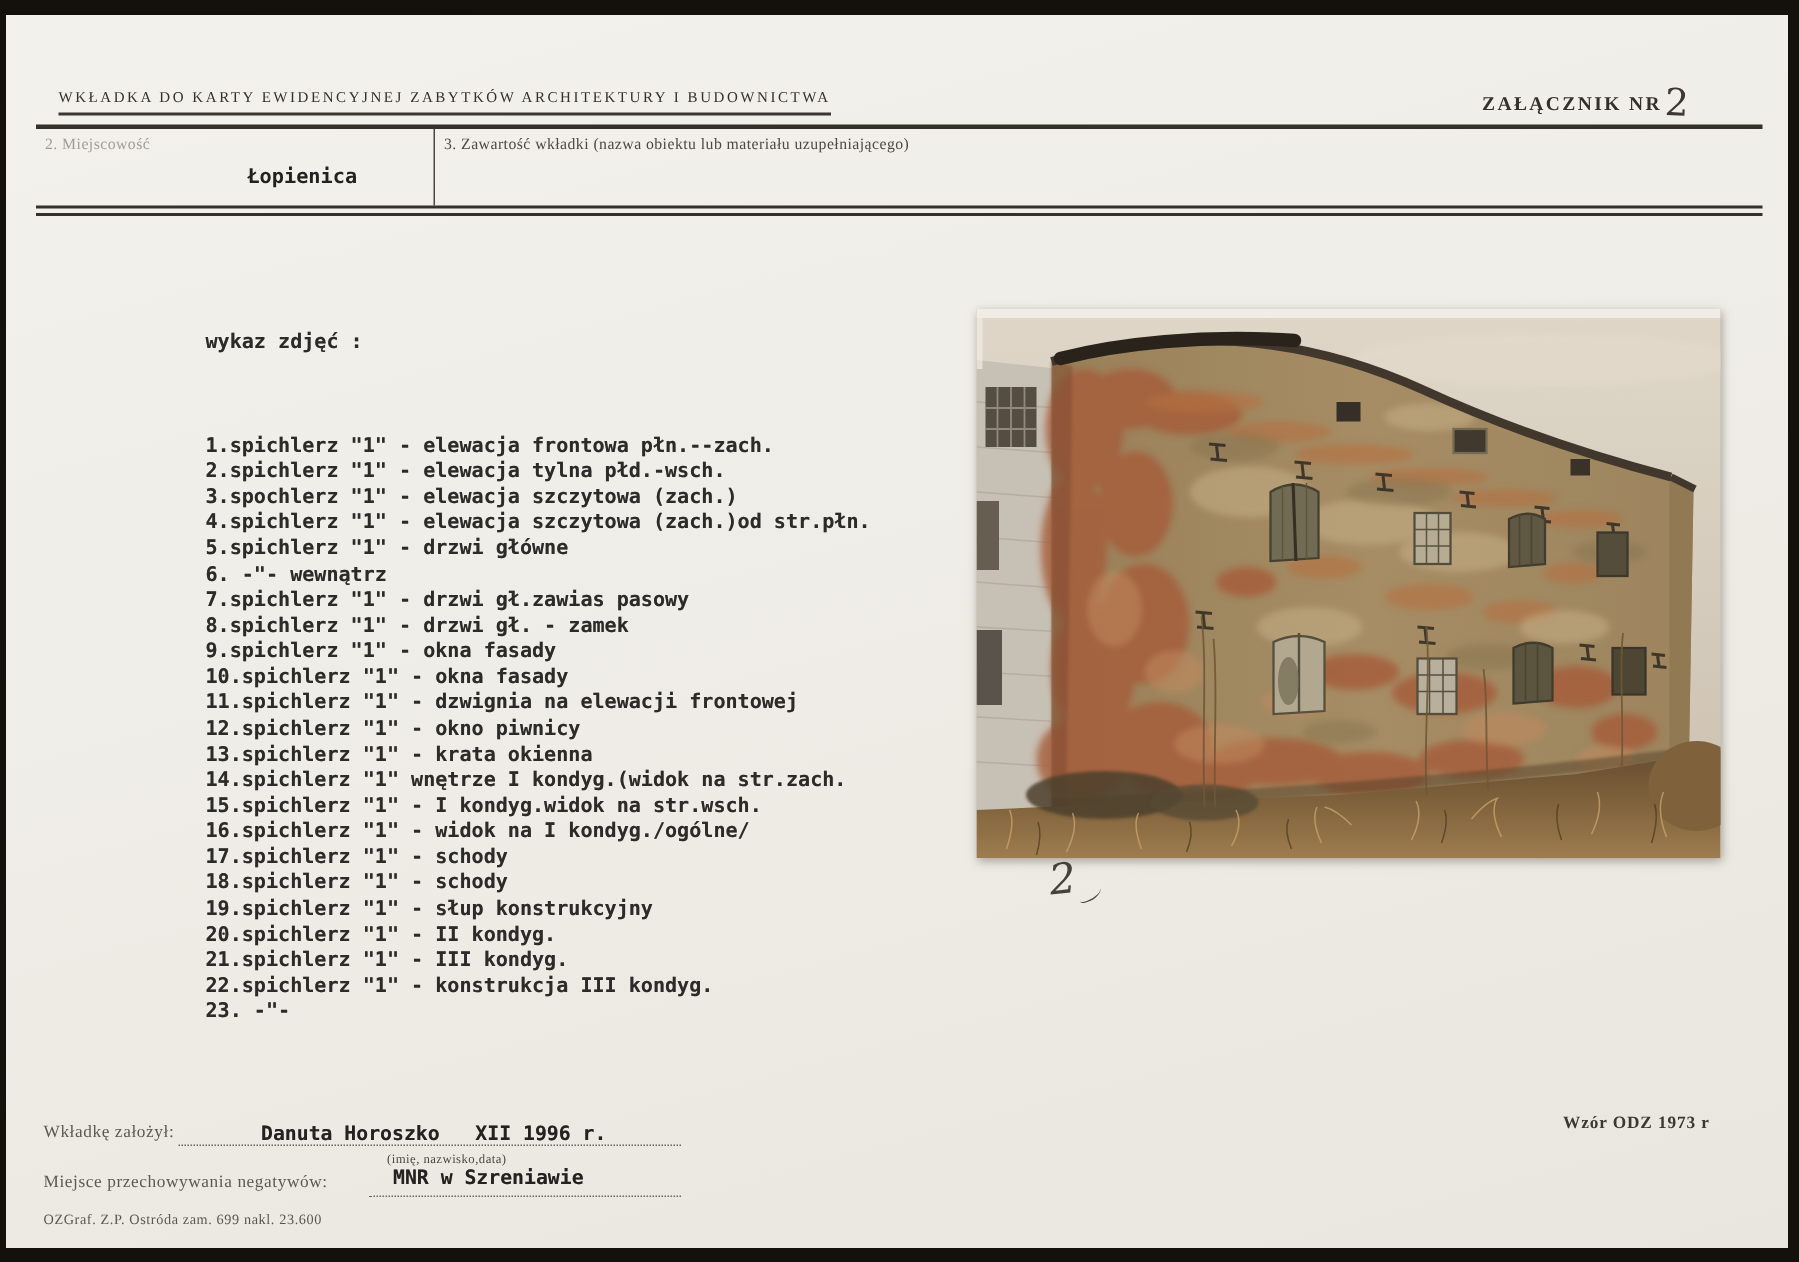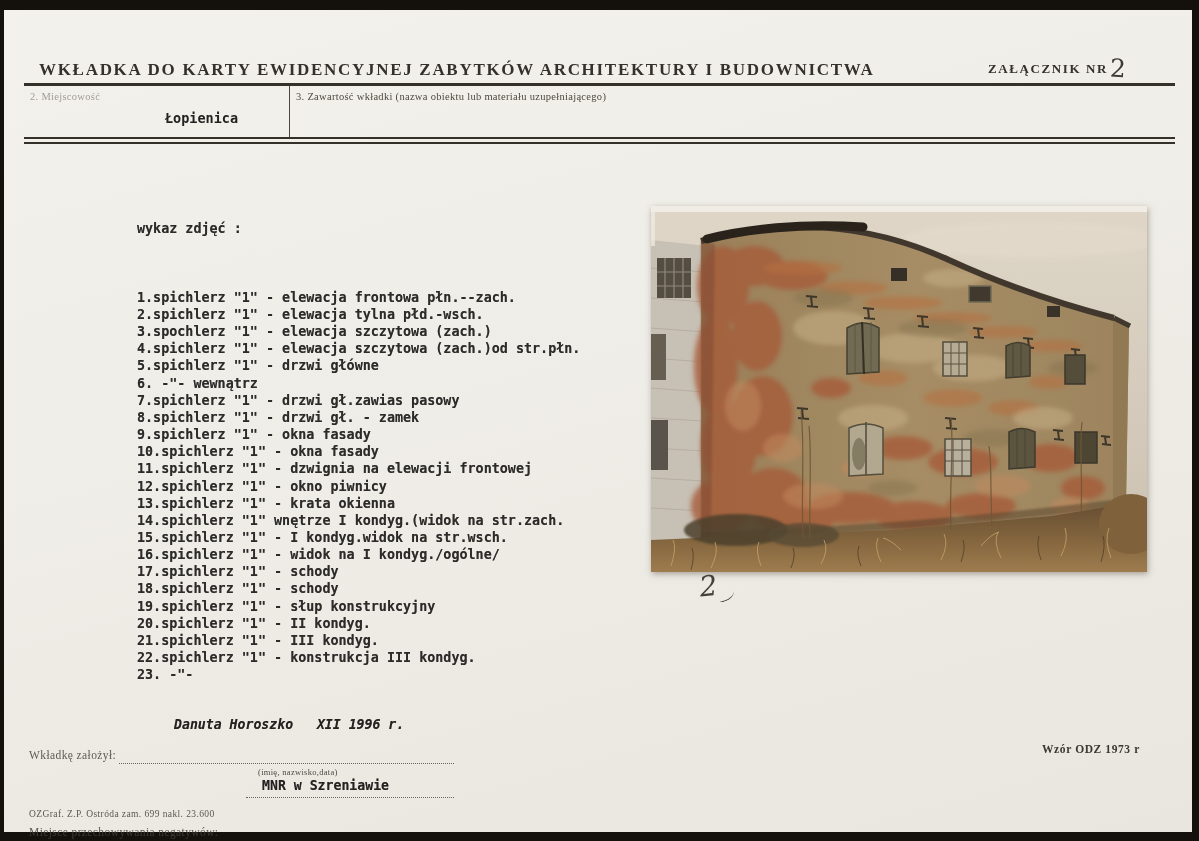--- a/index.html
+++ b/index.html
@@ -8,22 +8,22 @@
     background:#14110c;
     font-family:"Liberation Serif", serif;
   }
   .page{
     position:absolute;top:10px;left:4px;right:7px;bottom:9px;
     background:linear-gradient(165deg,#f3f1ec 0%,#efede7 45%,#e9e6df 100%);
   }
   
   .form-title{
     position:absolute;left:35px;top:50px;
-    font-family:"Liberation Serif",serif;font-weight:bold;
-    font-size:17px;letter-spacing:1.7px;color:#34312c;
+    font-family:"Liberation Serif",serif;font-weight:normal;
+    font-size:10px;letter-spacing:1.7px;color:#34312c;
     border-bottom:2px solid #3a3731;padding-bottom:4px;
     white-space:nowrap;
   }
   .attachment{
     position:absolute;left:984px;top:44px;white-space:nowrap;
     font-family:"Liberation Serif",serif;font-weight:bold;
     font-size:13px;letter-spacing:1.6px;color:#34312c;
   }
   .att-num{
     display:inline-block;font-family:"DejaVu Serif",serif;font-weight:400;
@@ -355,23 +355,23 @@
       <rect x="0" y="0" width="496" height="6" fill="#f4f2ec"></rect>
       <rect x="0" y="0" width="4" height="40" fill="#f4f2ec" opacity=".7"></rect>
       <rect x="0" y="0" width="496" height="366" fill="#c08a5e" opacity=".05"></rect>
     </svg>
   </figure>
 
   <div class="photo-number">2</div>
 
   <div class="f-label" style="left:25px;top:739px;">Wkładkę założył:</div>
   <div class="dotted" style="left:115px;top:752px;width:335px;"></div>
-  <div class="f-typed" style="left:170px;top:707px;font-style:italic;">Danuta Horoszko   XII 1996 r.</div>
+  <div class="f-typed" style="left:170px;top:739px;">Danuta Horoszko   XII 1996 r.</div>
   <div class="f-caption" style="left:230px;top:757px;margin-left:24px;">(imię, nazwisko,data)</div>
 
-  <div class="f-label" style="left:25px;top:772px;margin-top:44px;">Miejsce przechowywania negatywów:</div>
+  <div class="f-label" style="left:25px;top:772px;">Miejsce przechowywania negatywów:</div>
   <div class="dotted" style="left:242px;top:786px;width:208px;"></div>
   <div class="f-typed" style="left:258px;top:768px;">MNR w Szreniawie</div>
 
   <div class="f-print">OZGraf. Z.P. Ostróda zam. 699 nakl. 23.600</div>
   <div class="f-wzor">Wzór ODZ 1973 r</div>
 
 </div>
 
 </body></html>

